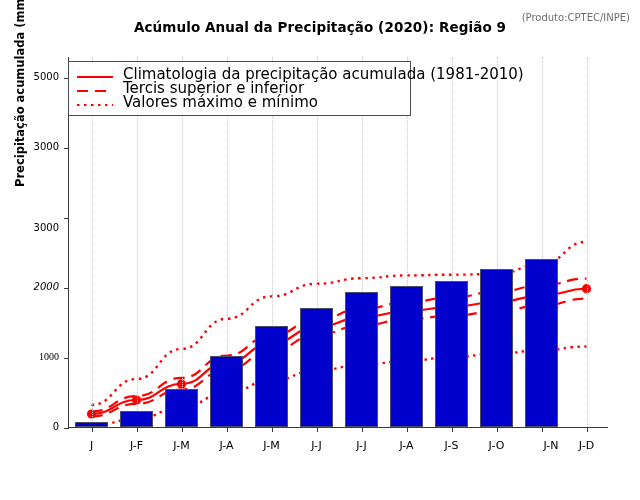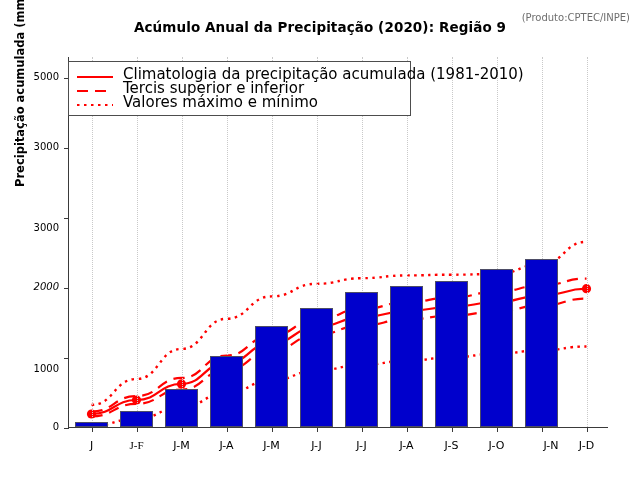--- a/index.html
+++ b/index.html
@@ -48,21 +48,21 @@
         <circle cx="382.5" cy="249.9" r="4.6" fill="#ff0000"></circle>
         <circle cx="427.5" cy="245" r="4.6" fill="#ff0000"></circle>
         <circle cx="472.5" cy="238.70000000000002" r="4.6" fill="#ff0000"></circle>
         <circle cx="517.5" cy="231.7" r="4.6" fill="#ff0000"></circle>
       </svg>
   <div class="grid-v" style="left: 22.5px;"></div>
       <div class="xtick" style="left: 22.5px;"></div>
       <div class="xlabel-txt" style="left: -7.5px;">J</div>
       <div class="grid-v" style="left: 67.5px;"></div>
       <div class="xtick" style="left: 67.5px;"></div>
-      <div class="xlabel-txt" style="left: 37.5px; font-family: Liberation Serif, serif;">J-F</div>
+      <div class="xlabel-txt" style="left: 37.5px;">J-F</div>
       <div class="grid-v" style="left: 112.5px;"></div>
       <div class="xtick" style="left: 112.5px;"></div>
       <div class="xlabel-txt" style="left: 82.5px;">J-M</div>
       <div class="grid-v" style="left: 157.5px;"></div>
       <div class="xtick" style="left: 157.5px;"></div>
       <div class="xlabel-txt" style="left: 127.5px;">J-A</div>
       <div class="grid-v" style="left: 202.5px;"></div>
       <div class="xtick" style="left: 202.5px;"></div>
       <div class="xlabel-txt" style="left: 172.5px;">J-M</div>
       <div class="grid-v" style="left: 247.5px;"></div>
@@ -82,21 +82,21 @@
       <div class="xlabel-txt" style="left: 397.5px;">J-O</div>
       <div class="grid-v" style="left: 472.5px;"></div>
       <div class="xtick" style="left: 472.5px;"></div>
       <div class="xlabel-txt" style="left: 452px;">J-N</div>
       <div class="grid-v" style="left: 517.5px;"></div>
       <div class="xtick" style="left: 517.5px;"></div>
       <div class="xlabel-txt" style="left: 487.5px;">J-D</div>
       <div class="ytick" style="top: 371px;"></div>
       <div class="ylabel-txt" style="left: -62px; top: 364px;">0</div>
       <div class="ytick" style="top: 301px;"></div>
-      <div class="ylabel-txt" style="left: -62px; top: 306px;">1000</div>
+      <div class="ylabel-txt" style="left: -62px; top: 294px; font-family: Liberation Serif, serif;">1000</div>
       <div class="ytick" style="top: 231px;"></div>
       <div class="ylabel-txt" style="left: -62px; top: 224px; font-style: italic;">2000</div>
       <div class="ytick" style="top: 161px;"></div>
       <div class="ylabel-txt" style="left: -62px; top: 154px; margin-top: 11px;">3000</div>
       <div class="ytick" style="top: 91px;"></div>
       <div class="ylabel-txt" style="left: -62px; top: 84px;">3000</div>
       <div class="ytick" style="top: 21px;"></div>
       <div class="ylabel-txt" style="left: -62px; top: 14px;">5000</div>
       <div class="bar" style="left: 6.3px; width: 32.4px; height: 4.9px; background: rgb(0, 0, 204); border-color: rgb(77, 77, 102);"></div>
       <div class="bar" style="left: 51.3px; width: 32.4px; height: 16.1px; background: rgb(0, 0, 204); border-color: rgb(77, 77, 102);"></div>

